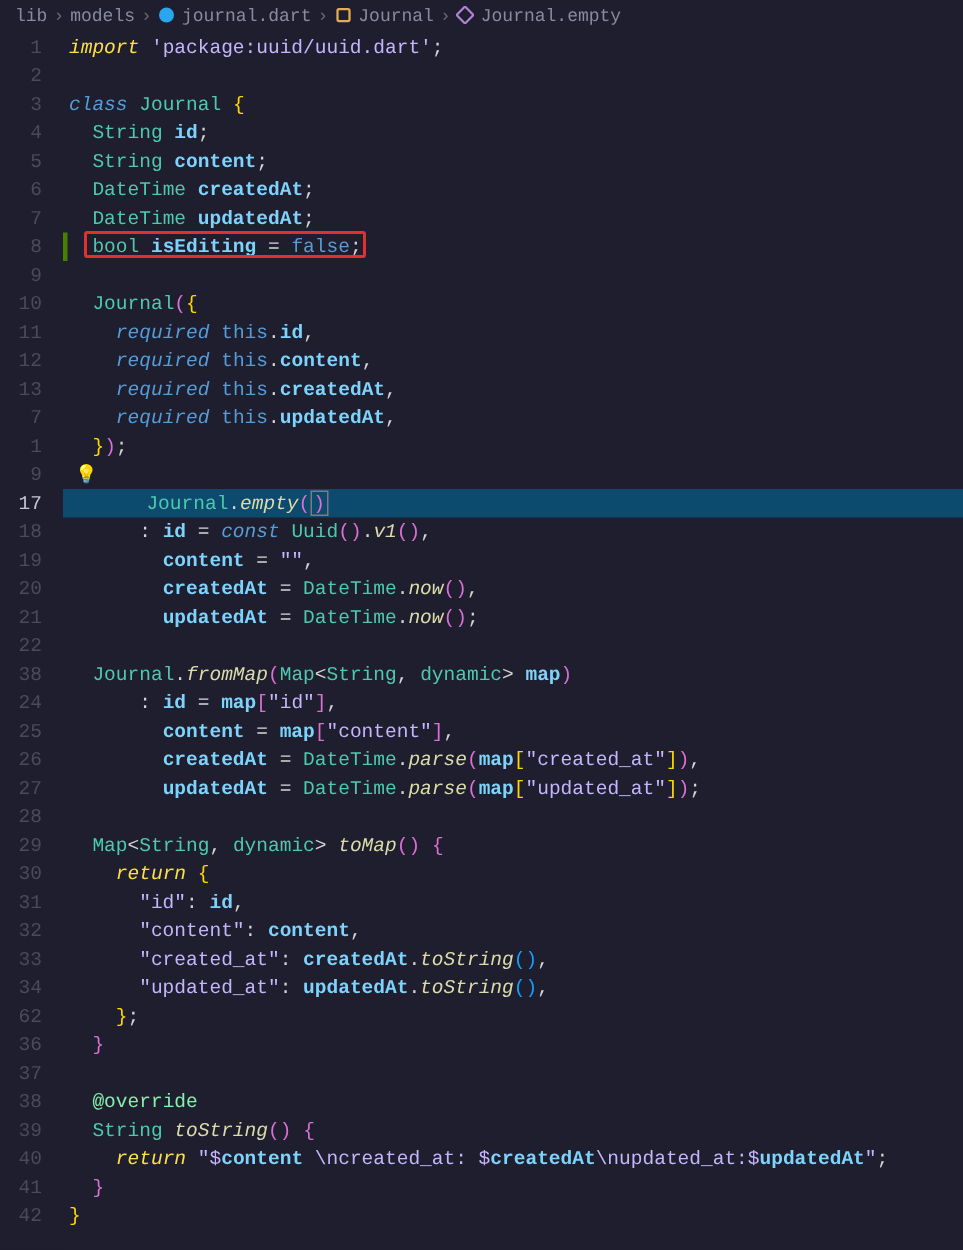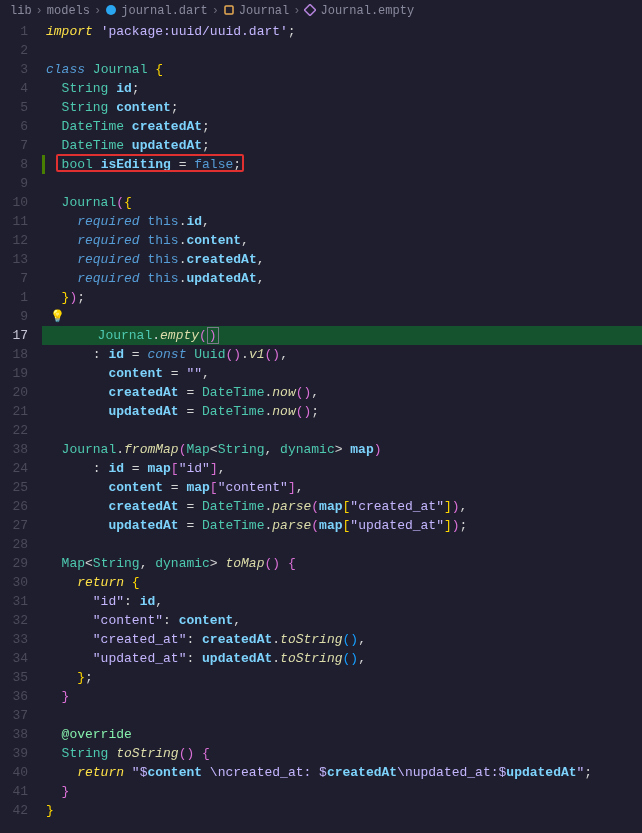--- a/index.html
+++ b/index.html
@@ -56,21 +56,21 @@
       position: relative;
     }
     .code-line {
       height: 19px;
       line-height: 19px;
       white-space: pre;
       position: relative;
       padding-left: 4px;
     }
     .code-line.highlighted {
-      background: #14532d;
+      background: #0c4a6e;
       padding-left: 40px;
     }
     
     .kw { color: #fde047; font-style: italic; }
     .kw2 { color: #569cd6; font-style: italic; }
     .type { color: #4ec9b0; }
     .str { color: #c4b5fd; }
     .fn { color: #dcdcaa; font-style: italic; }
     .var { color: #7dd3fc; font-weight: bold; }
     .punct { color: #ffd700; }
@@ -171,21 +171,21 @@
       <div class="ln">25</div>
       <div class="ln">26</div>
       <div class="ln">27</div>
       <div class="ln">28</div>
       <div class="ln">29</div>
       <div class="ln">30</div>
       <div class="ln">31</div>
       <div class="ln">32</div>
       <div class="ln">33</div>
       <div class="ln">34</div>
-      <div class="ln">35</div>
+      <div class="ln">62</div>
       <div class="ln">36</div>
       <div class="ln">37</div>
       <div class="ln">38</div>
       <div class="ln">39</div>
       <div class="ln">40</div>
       <div class="ln">41</div>
       <div class="ln">42</div>
     </div>
   <div class="code" id="code">
       <div class="code-line"><span class="plain"></span><span class="kw">import</span><span class="plain"> </span><span class="str">'package:uuid/uuid.dart'</span><span class="plain">;</span></div>

